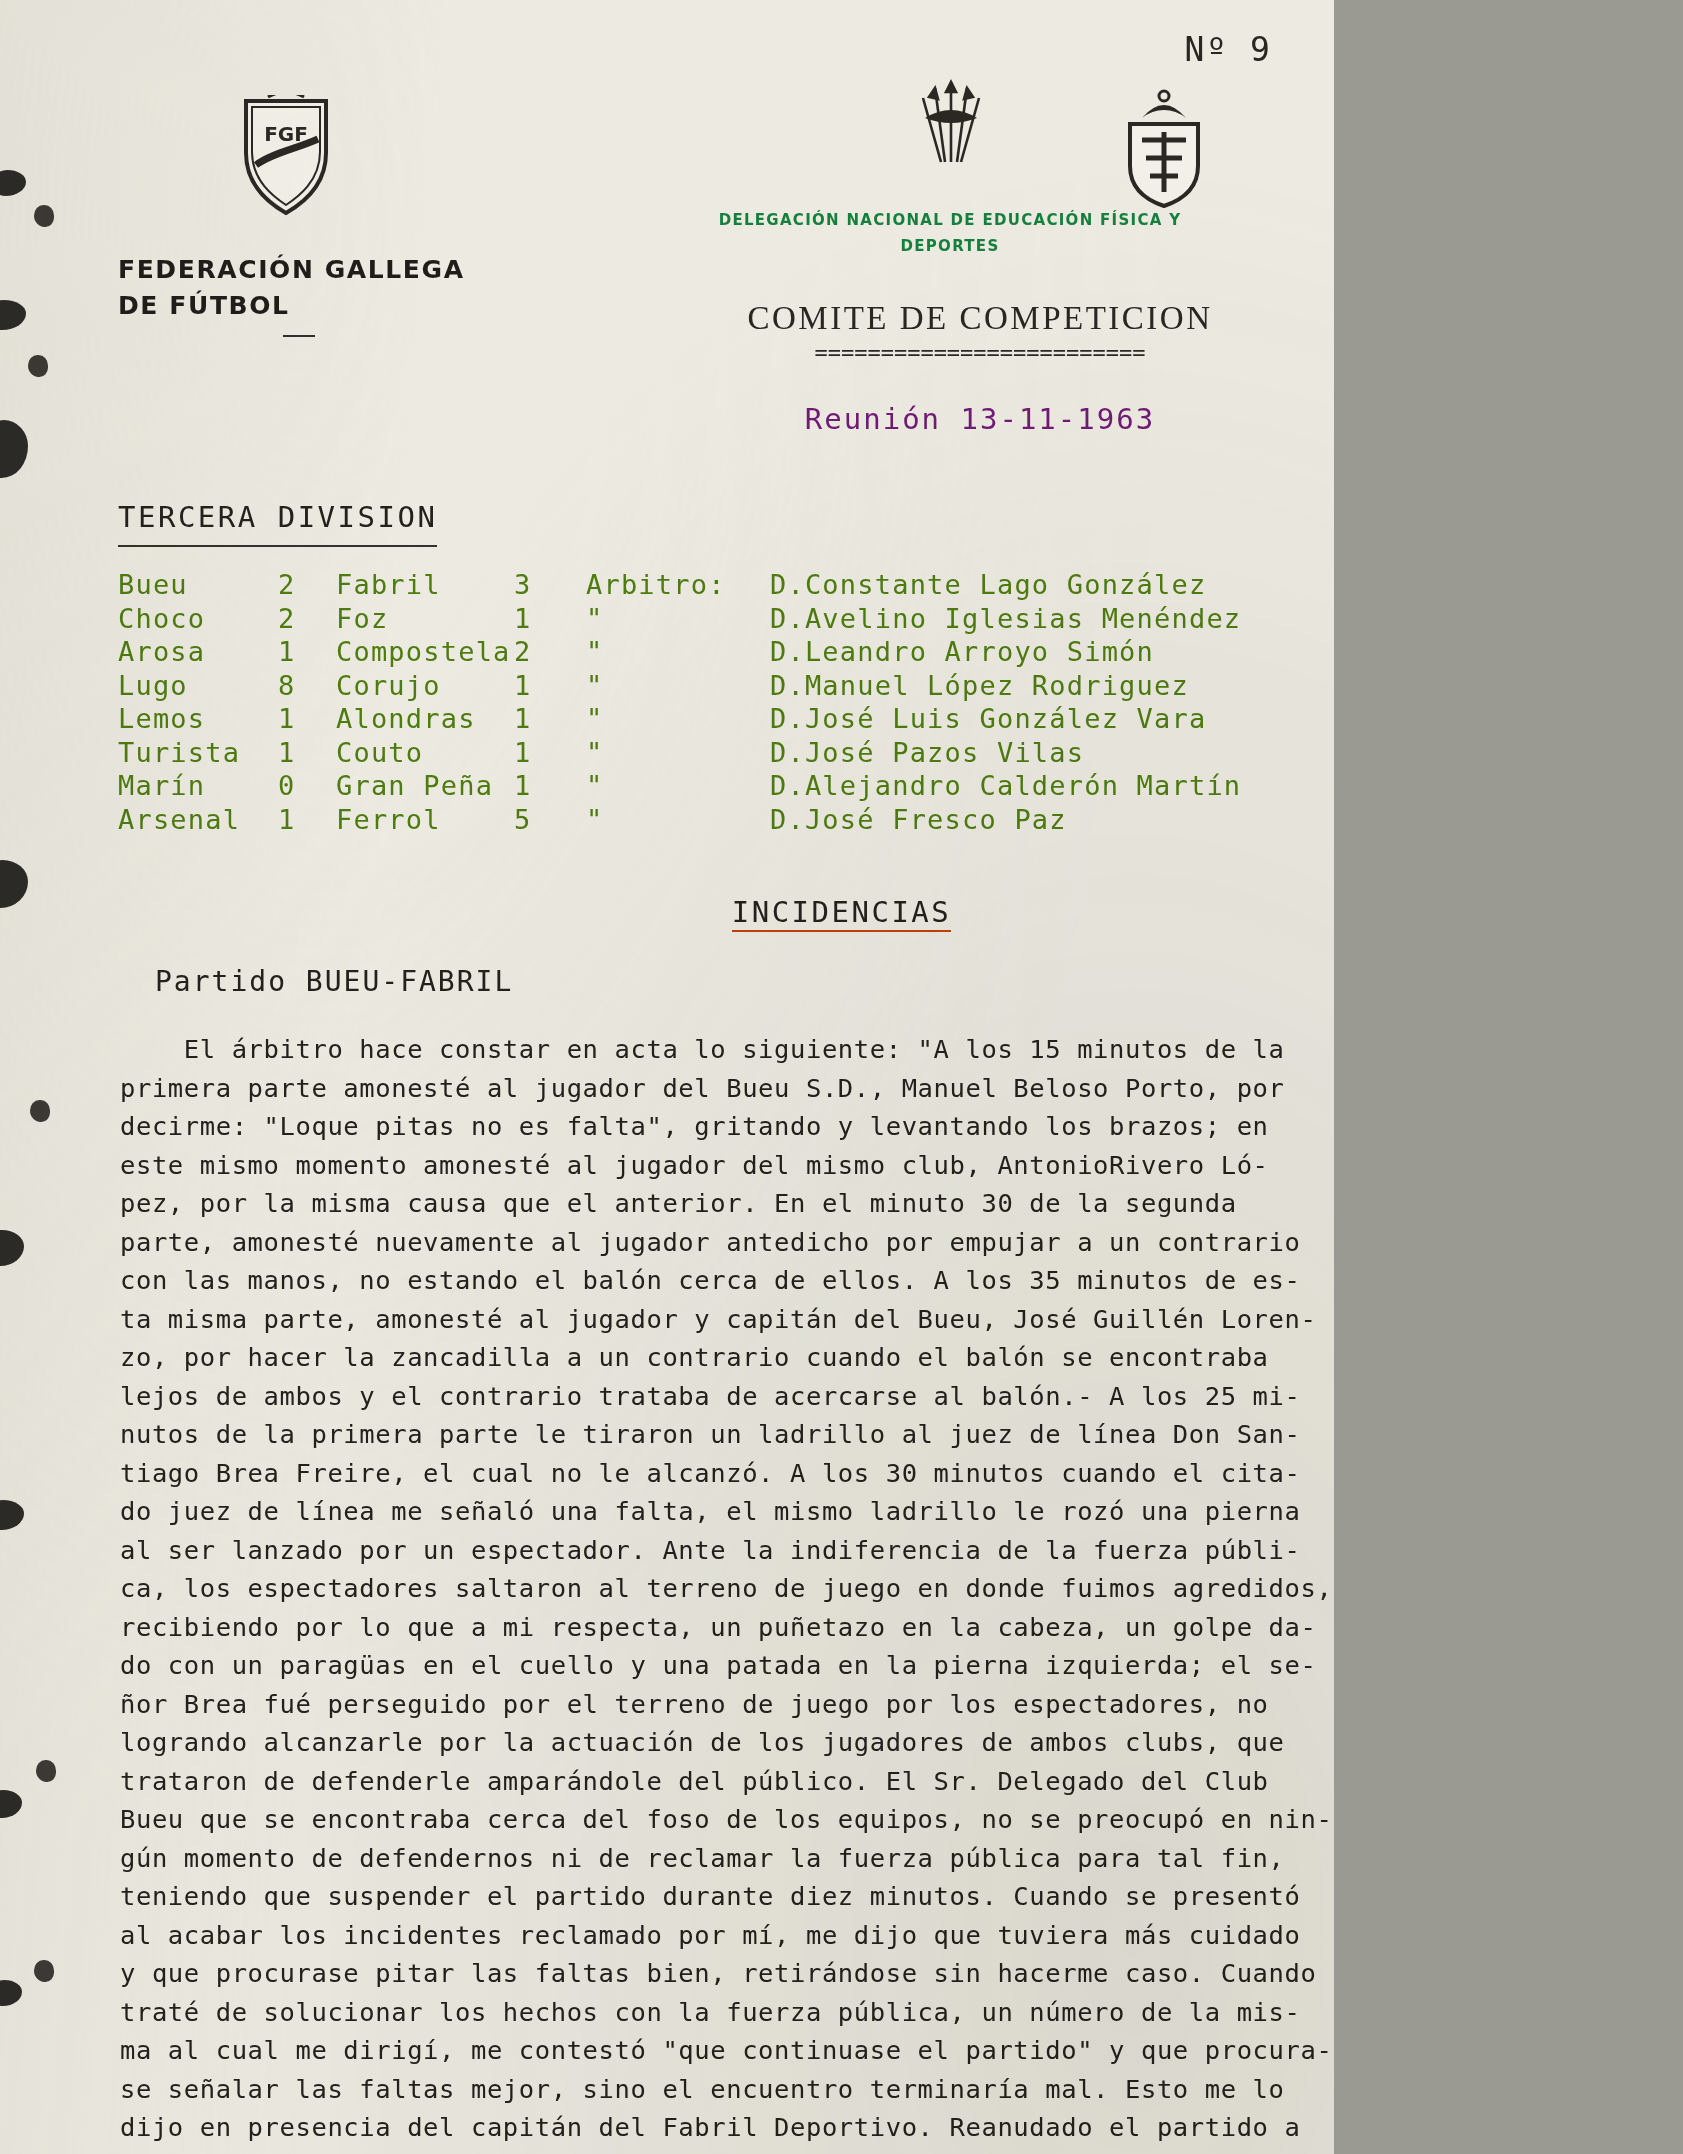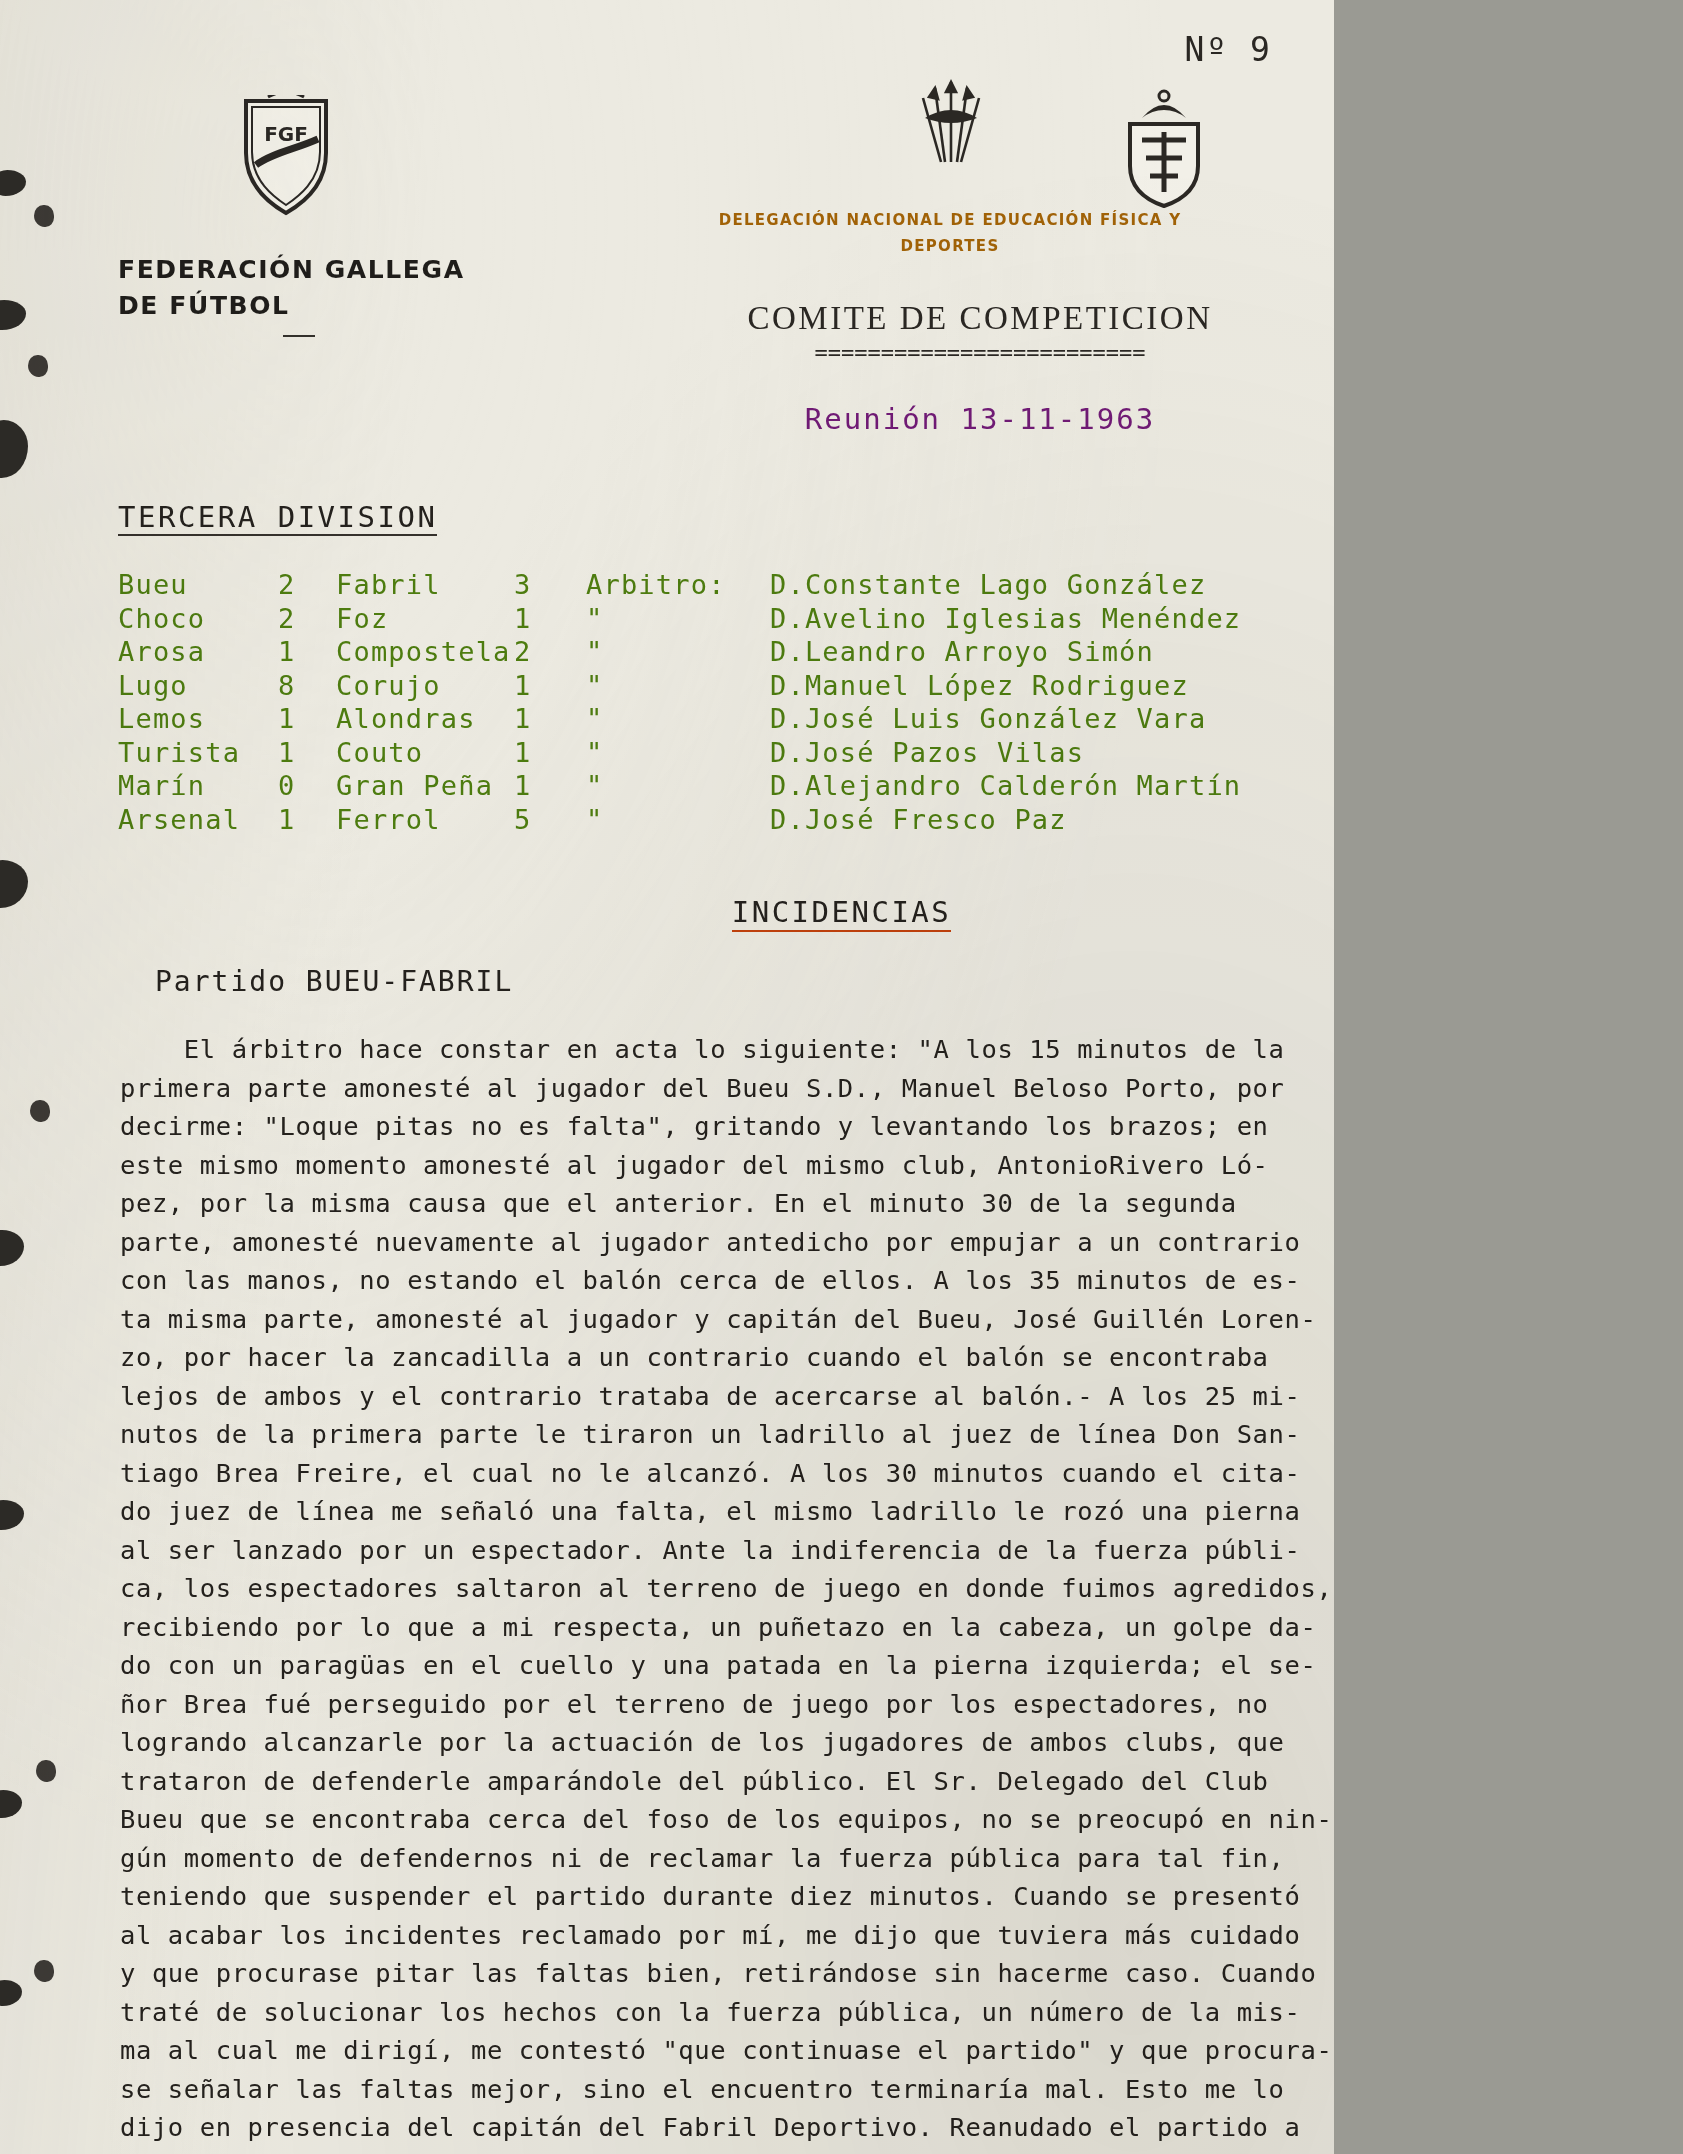--- a/index.html
+++ b/index.html
@@ -93,21 +93,21 @@
   .deleg {
     position: absolute;
     left: 700px; top: 207px;
     width: 500px;
     text-align: center;
     font-family: "DejaVu Sans", sans-serif;
     font-weight: bold;
     font-size: 15px;
     letter-spacing: 1.3px;
     line-height: 1.75;
-    color: #a16207;
+    color: #15803d;
   }
   .comite {
     position: absolute;
     left: 700px; top: 300px;
     width: 560px;
     text-align: center;
     font-size: 33px;
     letter-spacing: 2.5px;
     color: #2a2723;
     font-family: Liberation Serif, serif;
@@ -133,21 +133,21 @@
     color: #701a75;
   }
 
   
   .section-title {
     position: absolute;
     font-size: 29px;
     letter-spacing: 2.5px;
     color: #24211d;
     border-bottom: 2px solid #35312c;
-    padding-bottom: 0;
+    padding-bottom: 11px;
     display: inline-block;
   }
   #tercera-division { left: 118px; top: 500px; }
 
   .results {
     position: absolute;
     left: 118px; top: 568px;
     font-size: 27px;
     line-height: 33.5px;
     letter-spacing: 1.2px;

